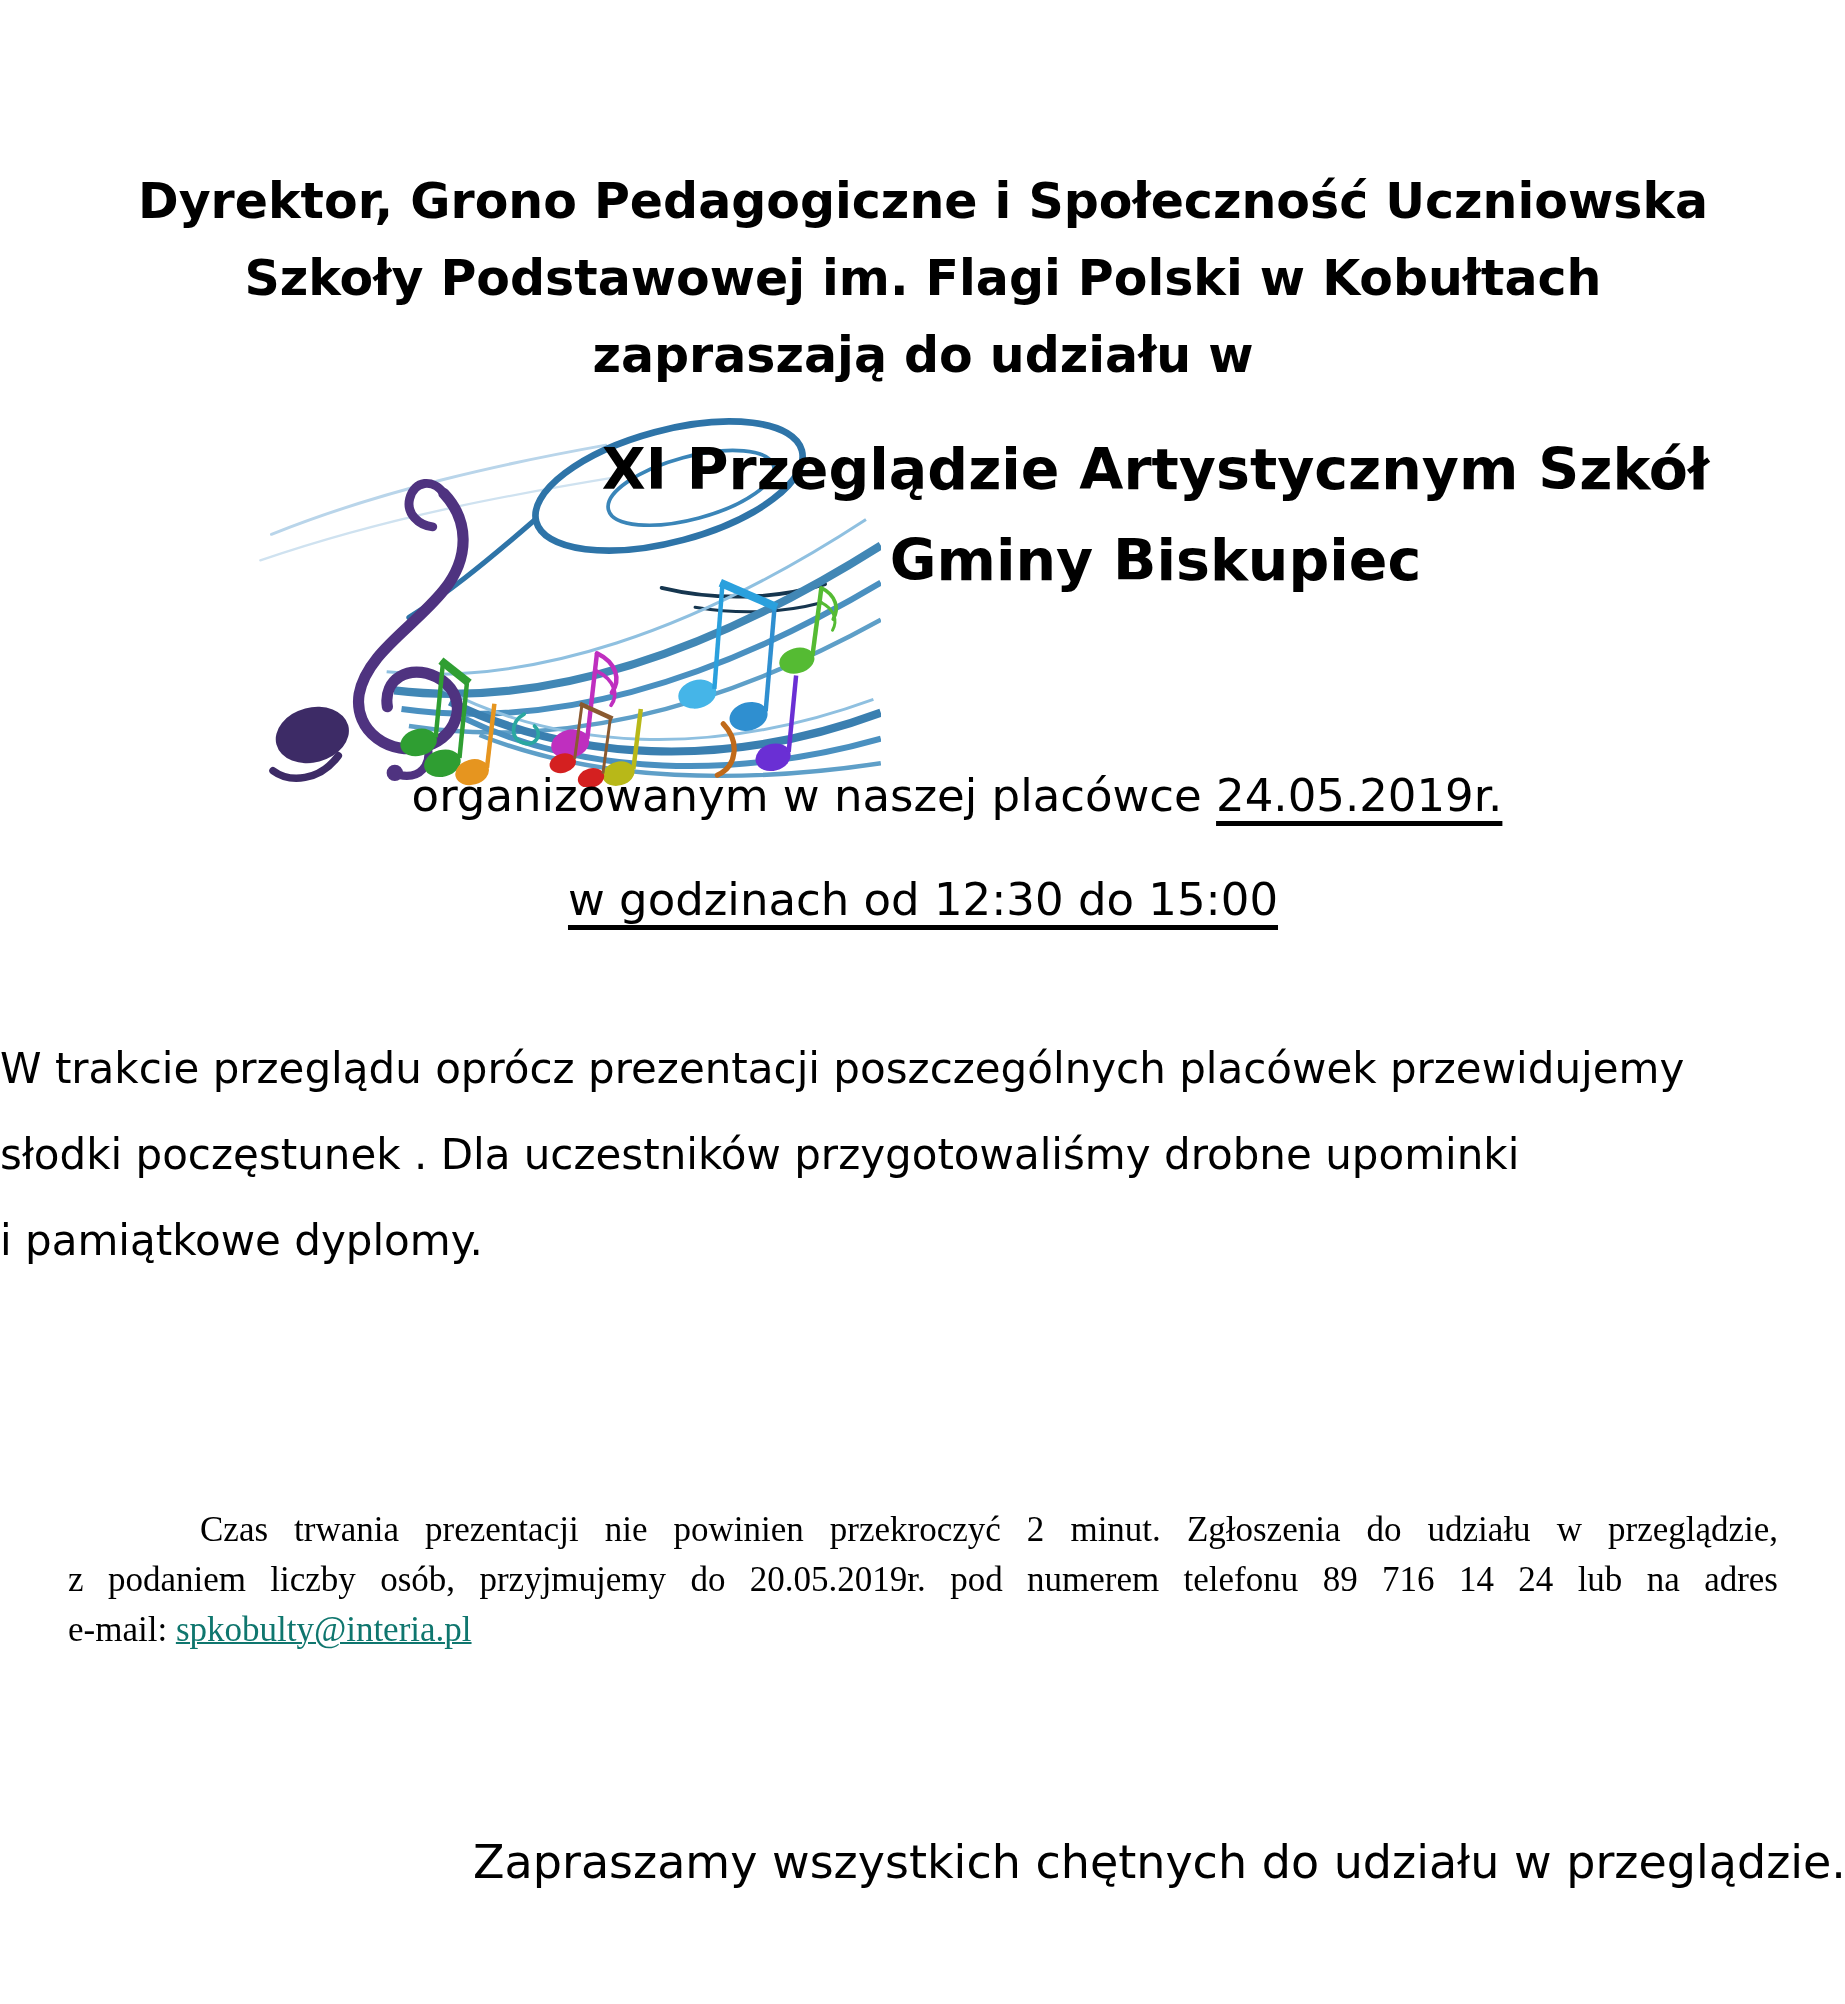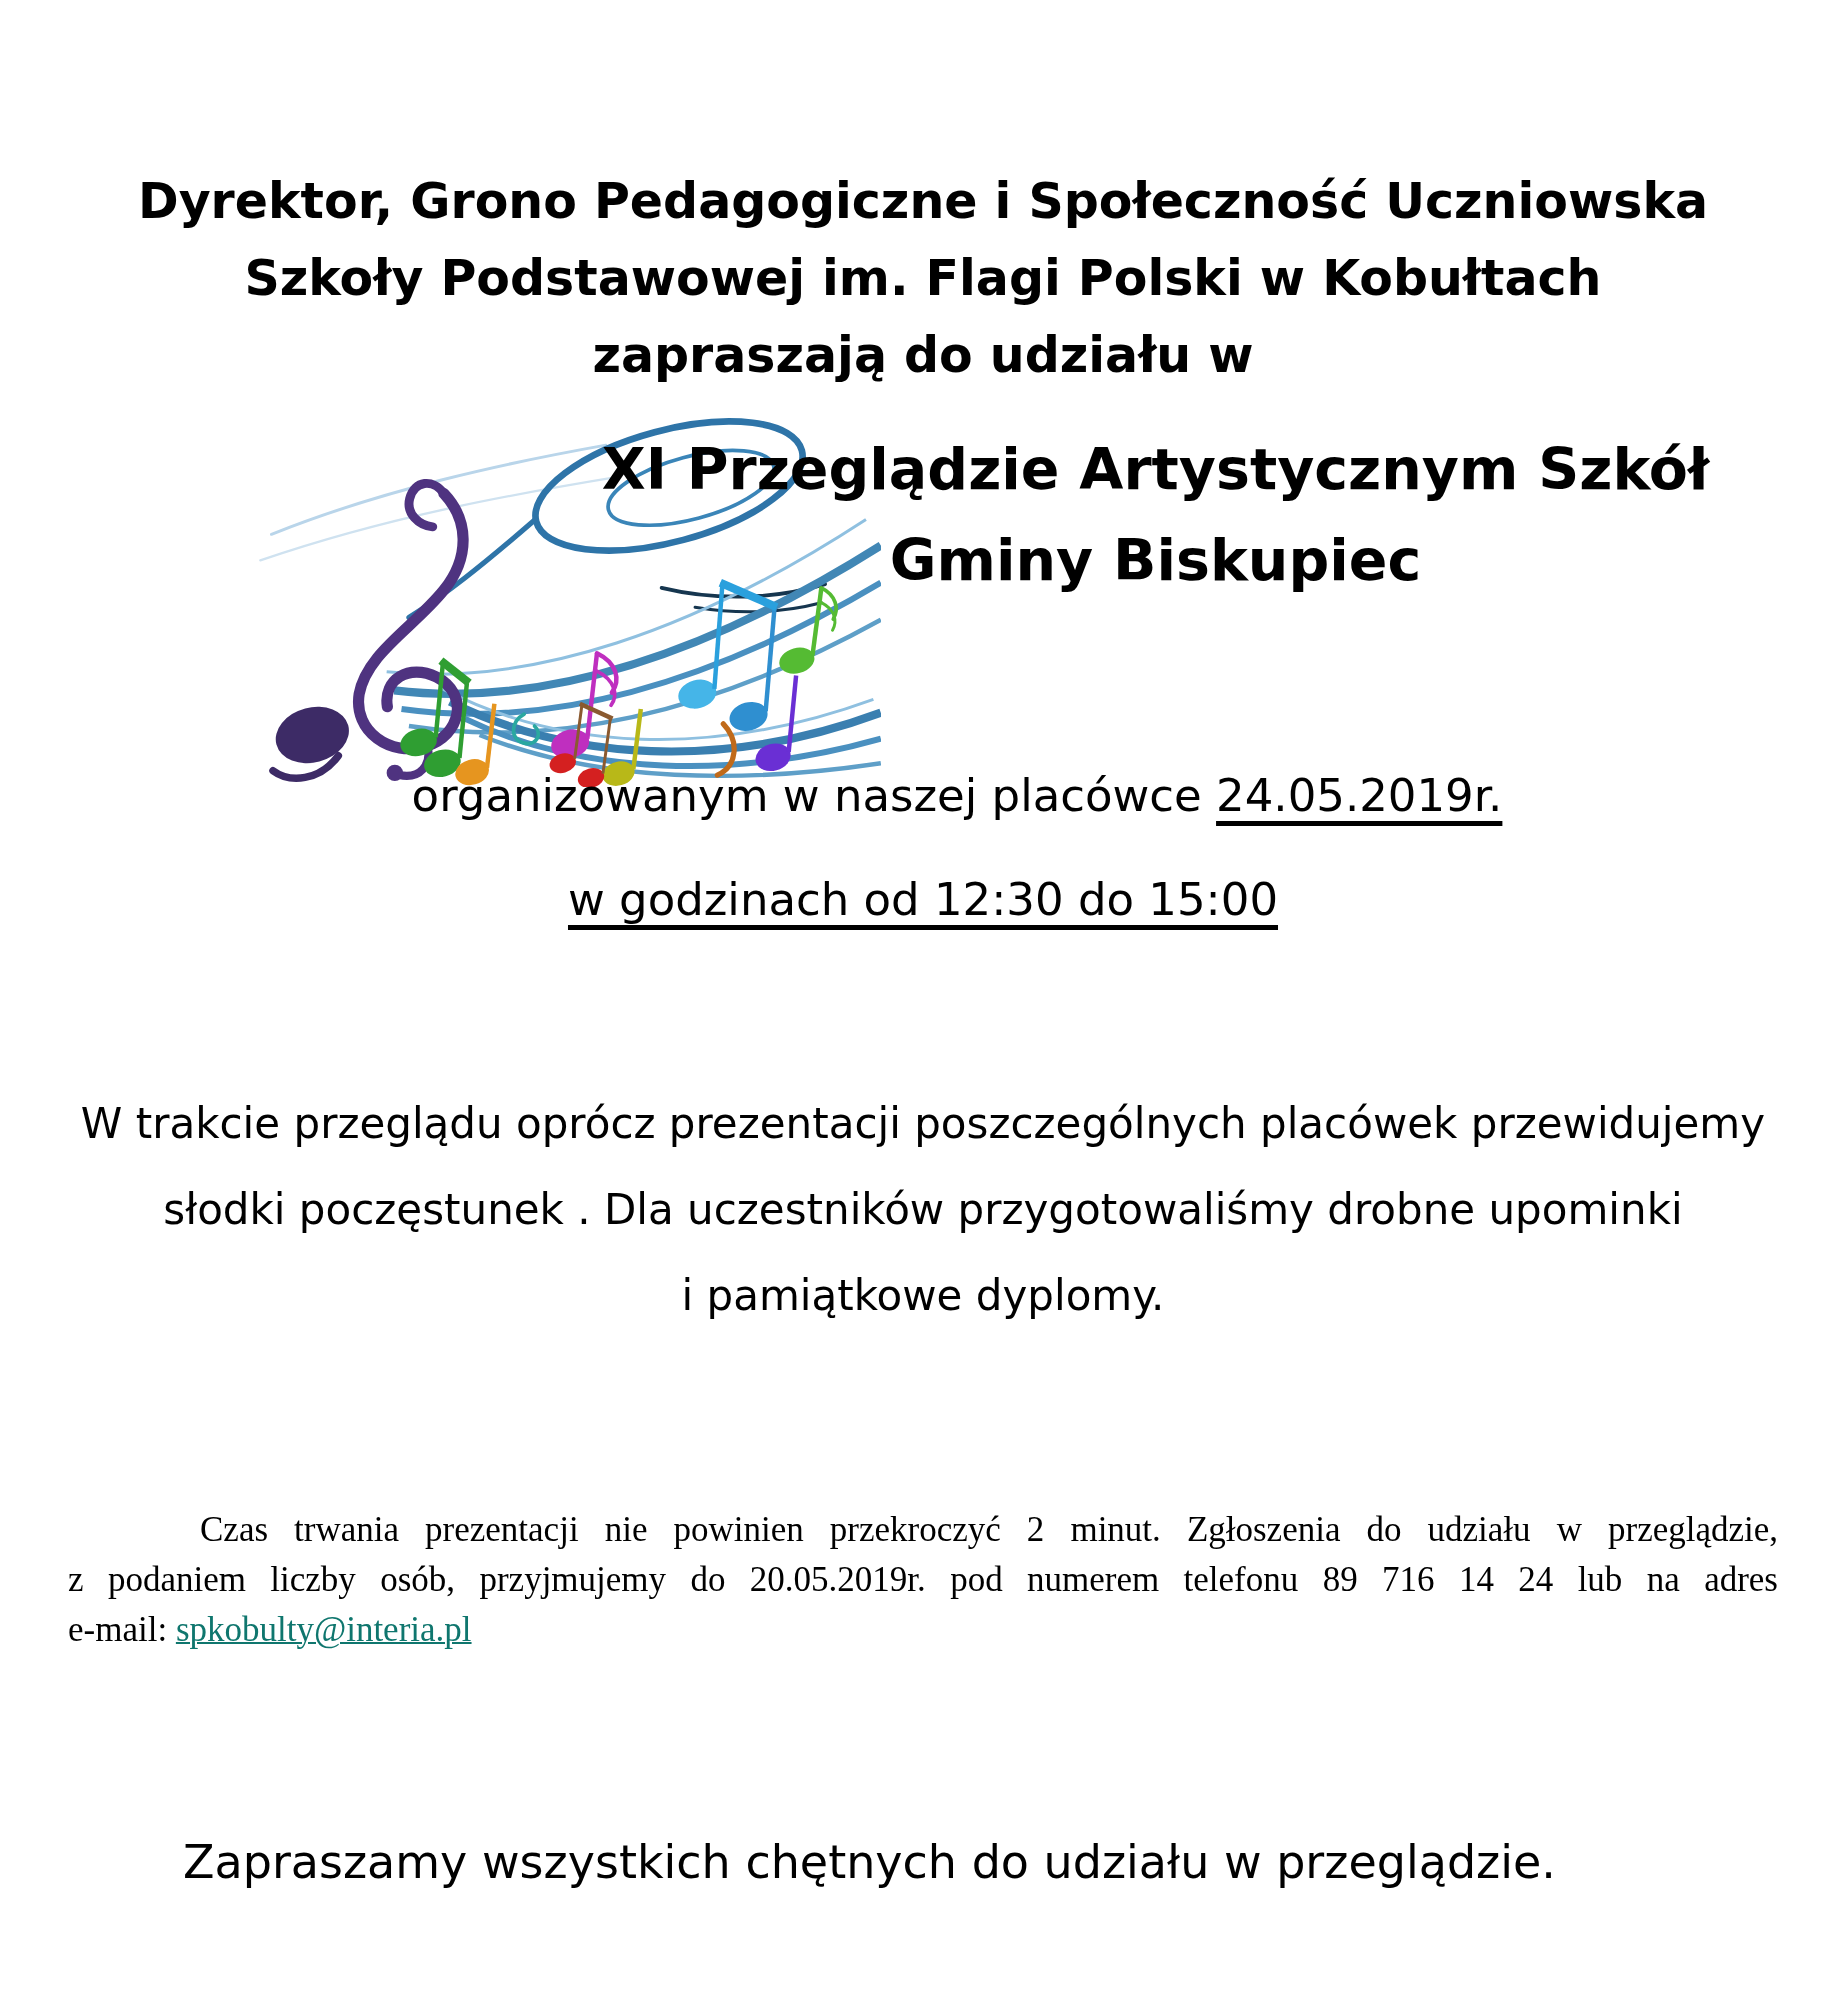--- a/index.html
+++ b/index.html
@@ -37,22 +37,22 @@
     position: absolute; top: 869px; left: 0; width: 100%;
     text-align: center; font-size: 45px; line-height: 61px;
   }
   .u {
     text-decoration: underline;
     text-decoration-thickness: 4.5px;
     text-underline-offset: 10.4px;
   }
 
   .highlights {
-    position: absolute; top: 1081px; left: 0; width: 100%;
-    text-align: center; font-size: 42px; line-height: 86px;
+    position: absolute; top: 1026px; left: 0; width: 100%;
+    text-align: left; font-size: 42px; line-height: 86px;
   }
 
   .serif-para {
     position: absolute; left: 68px; width: 1710px;
     font-family: "Liberation Serif", serif;
     font-size: 35px; line-height: 50px;
   }
   .p1 { top: 1384px; }
   .p2 { top: 1505px; }
   .jline { text-align: justify; text-align-last: justify; }
@@ -61,21 +61,21 @@
 
   a.email-link {
     color: #0f766e;
     text-decoration: underline;
     text-decoration-thickness: 2.2px;
     text-align: right;
   }
 
   .closing {
     position: absolute; top: 1832px; left: 183px; width: 1663px;
-    text-align: left; font-size: 46px; line-height: 61px;
+    text-align: right; font-size: 46px; line-height: 61px;
   }
 </style>
 </head>
 <body>
 
 <div class="page">
 
   <div class="header">
     <div>Dyrektor, Grono Pedagogiczne i Społeczność Uczniowska</div>
     <div>Szkoły Podstawowej im. Flagi Polski w Kobułtach</div>

